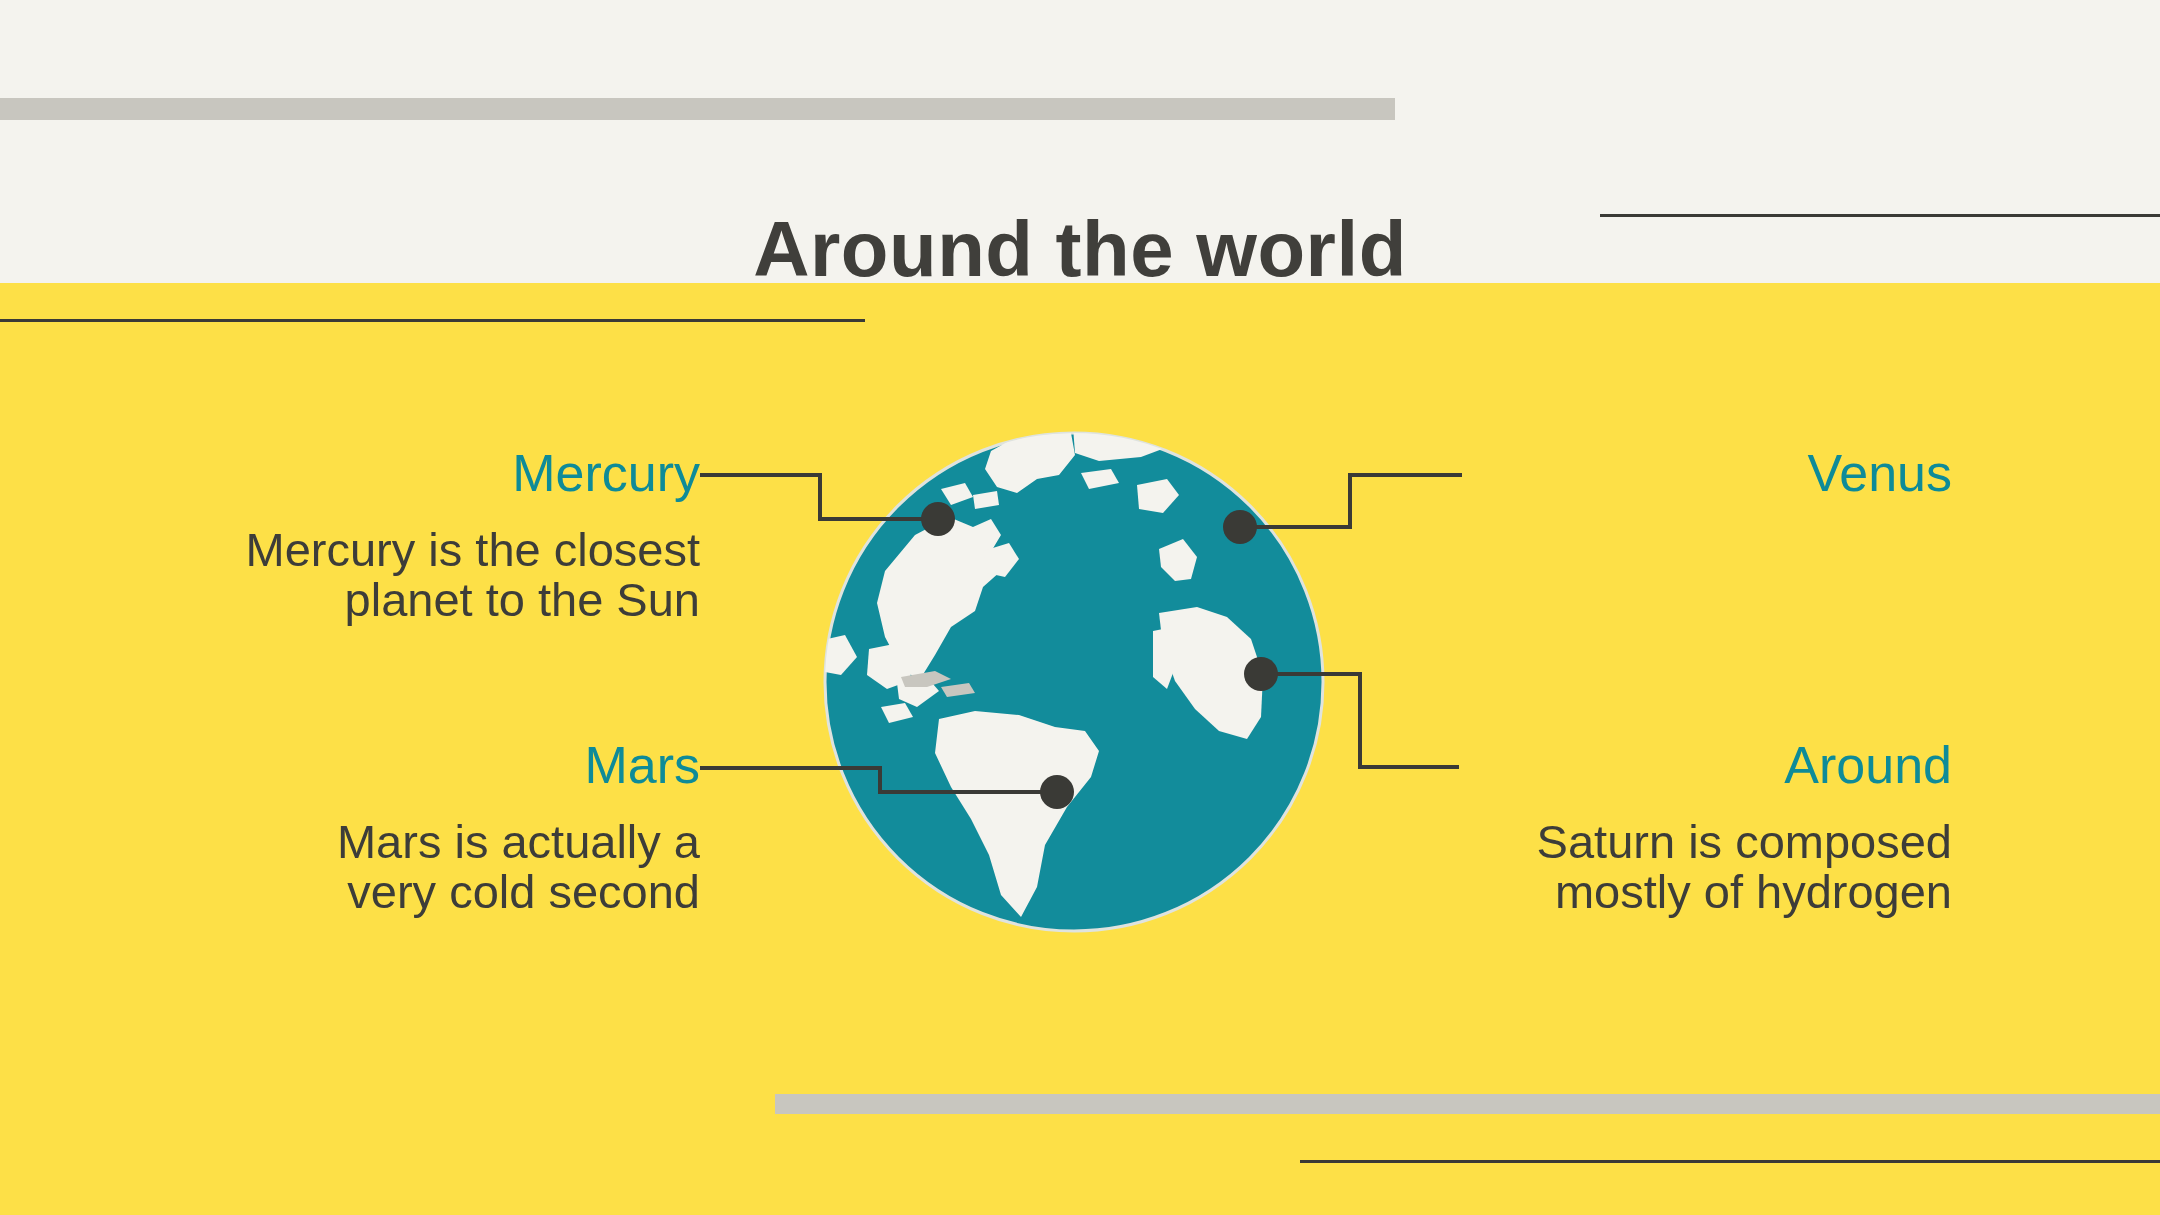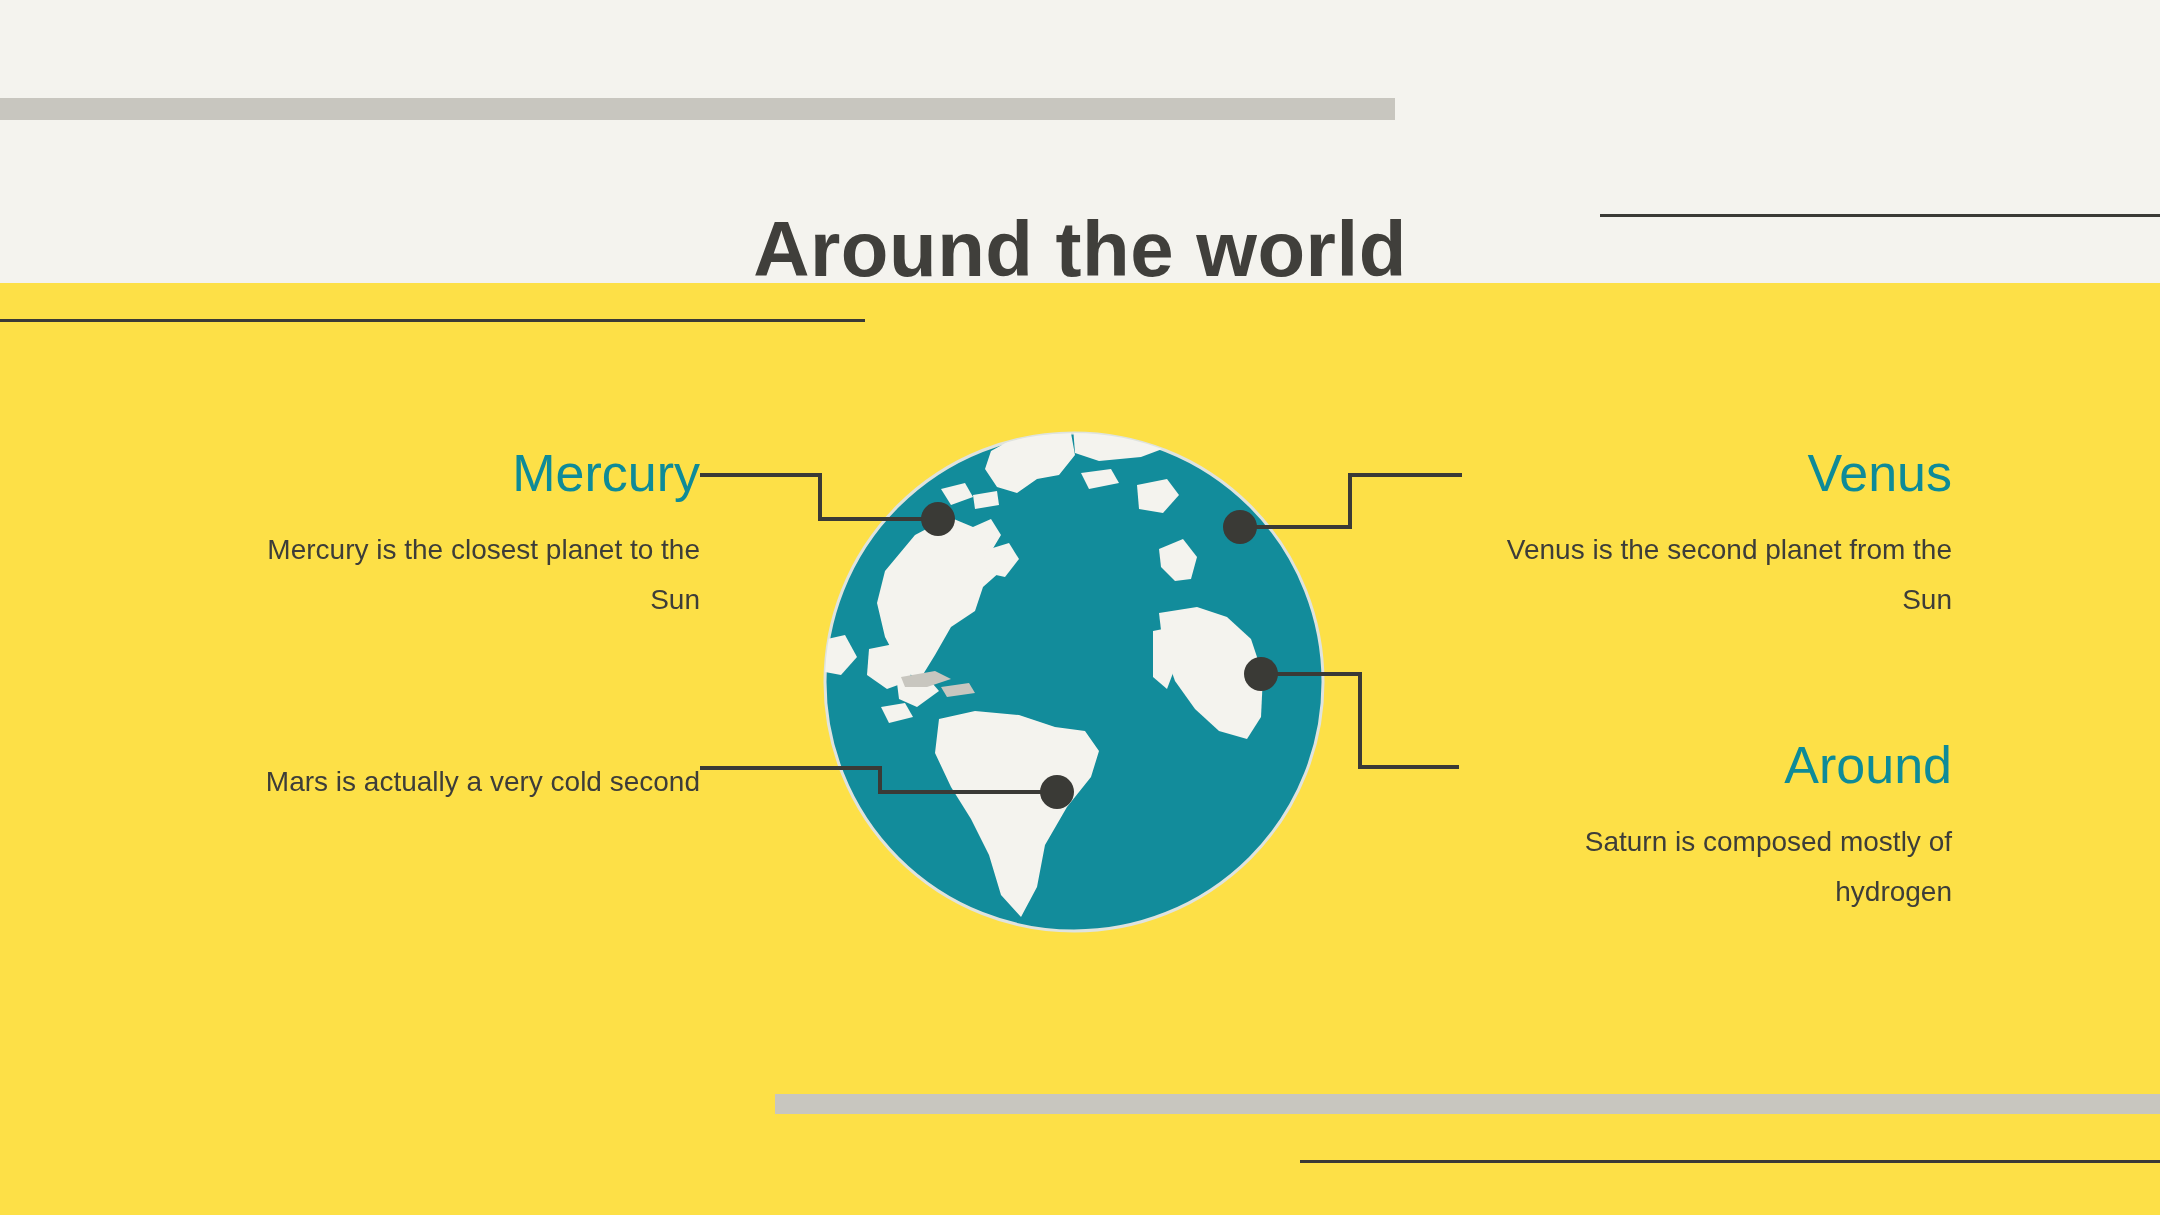--- a/index.html
+++ b/index.html
@@ -101,21 +101,21 @@
   
   .callout { position: absolute; }
   .callout .planet-name {
     font-size: 52px;
     line-height: 60px;
     color: #0e8b98;
     white-space: nowrap;
   }
   .callout .planet-desc {
     margin-top: 22px;
-    font-size: 28px;
+    font-size: 47px;
     line-height: 50px;
     color: #3d3d39;
   }
 
   .callout-left  { width: 460px; text-align: right; }
   .callout-right { width: 470px; text-align: right;  }
 
   #callout-mercury { left: 240px;  top: 443px; }
   #callout-mars    { left: 240px;  top: 735px; }
   #callout-venus   { left: 1482px; top: 443px; }
@@ -199,26 +199,26 @@
       <circle cx="1261" cy="674" r="17"></circle>
     </g>
   </svg>
 
   <div class="callout callout-left" id="callout-mercury">
     <div class="planet-name">Mercury</div>
     <div class="planet-desc">Mercury is the closest planet to the Sun</div>
   </div>
 
   <div class="callout callout-left" id="callout-mars">
+    <div class="planet-name">Mars</div>
     <div class="planet-desc">Mars is actually a very cold second</div>
   </div>
 
   <div class="callout callout-right" id="callout-venus">
     <div class="planet-name">Venus</div>
-    <div class="planet-desc">Venus is the second planet from the Sun</div>
   </div>
 
   <div class="callout callout-right" id="callout-saturn">
     <div class="planet-name">Around</div>
     <div class="planet-desc">Saturn is composed mostly of hydrogen</div>
   </div>
 
 </div>
 
 </body></html>

